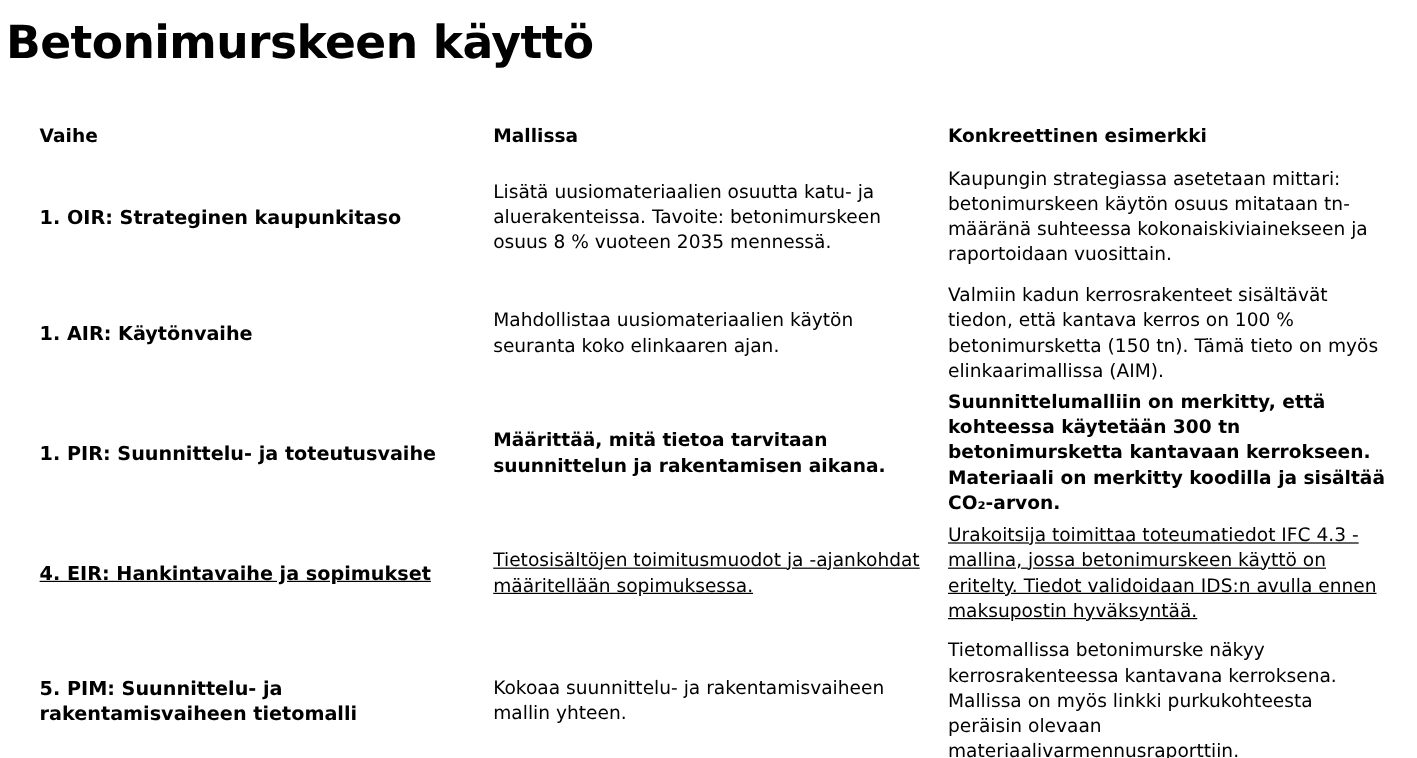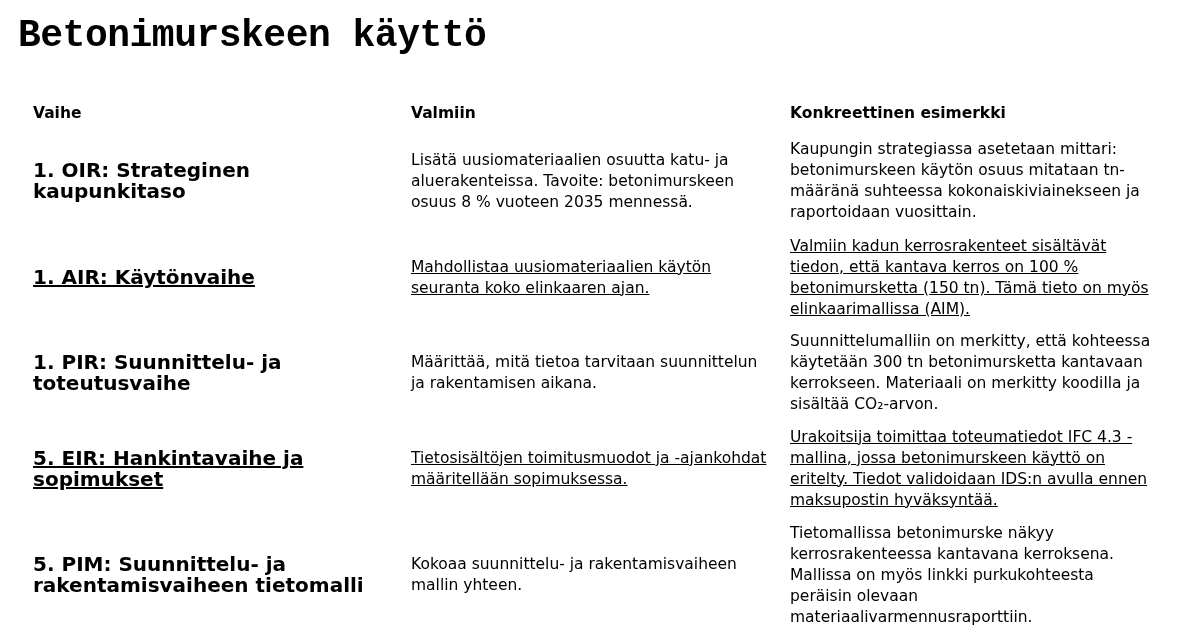--- a/index.html
+++ b/index.html
@@ -10,29 +10,28 @@
   body {
     position: relative;
     width: 1181px;
     height: 632px;
     overflow: hidden;
     font-family: "DejaVu Sans", "Liberation Sans", sans-serif;
     color: #000000;
   }
   .page-title {
     position: absolute;
-    left: 18px;
+    left: 5px;
     top: 12px;
     margin: 0;
     font-size: 38px;
     line-height: 1.25;
     font-weight: 700;
     letter-spacing: -0.5px;
     white-space: nowrap;
-    font-family: Liberation Mono, monospace;
   }
   table.matrix {
     position: absolute;
     left: 33px;
     top: 94px;
     width: 1122px;
     border-collapse: collapse;
     table-layout: fixed;
   }
   col.c1 { width: 378px; }
@@ -48,66 +47,66 @@
     margin-left: 14px;
   }
   td {
     vertical-align: middle;
     font-size: 15.5px;
     line-height: 21px;
     padding: 0 14px 0 0;
   }
   td.phase {
     font-weight: 700;
-    font-size: 20px;
+    font-size: 16px;
     padding-right: 6px;
   }
   td.example { padding-right: 0; }
   tr.r1 td { height: 98px; }
-  tr.r2 td { height: 95px; text-decoration: underline; }
-  tr.r3 td { height: 96px; }
+  tr.r2 td { height: 95px; }
+  tr.r3 td { height: 96px; font-weight: bold; }
   tr.r4 td { height: 95px; text-decoration: underline; }
   tr.r5 td { height: 118px; }
 </style>
 </head>
 <body>
 
 <h1 class="page-title">Betonimurskeen käyttö</h1>
 
 <table class="matrix">
   <colgroup>
     <col class="c1">
     <col class="c2">
     <col class="c3">
   </colgroup>
   <thead>
     <tr>
       <th>Vaihe</th>
-      <th>Valmiin</th>
+      <th>Mallissa</th>
       <th>Konkreettinen esimerkki</th>
     </tr>
   </thead>
   <tbody>
     <tr class="r1">
       <td class="phase">1. OIR: Strateginen kaupunkitaso</td>
       <td class="goal">Lisätä uusiomateriaalien osuutta katu- ja aluerakenteissa. Tavoite: betonimurskeen osuus 8 % vuoteen 2035 mennessä.</td>
       <td class="example">Kaupungin strategiassa asetetaan mittari: betonimurskeen käytön osuus mitataan tn-määränä suhteessa kokonaiskiviainekseen ja raportoidaan vuosittain.</td>
     </tr>
     <tr class="r2">
       <td class="phase">1. AIR: Käytönvaihe</td>
       <td class="goal">Mahdollistaa uusiomateriaalien käytön seuranta koko elinkaaren ajan.</td>
       <td class="example">Valmiin kadun kerrosrakenteet sisältävät tiedon, että kantava kerros on 100 % betonimursketta (150 tn). Tämä tieto on myös elinkaarimallissa (AIM).</td>
     </tr>
     <tr class="r3">
       <td class="phase">1. PIR: Suunnittelu- ja toteutusvaihe</td>
       <td class="goal">Määrittää, mitä tietoa tarvitaan suunnittelun ja rakentamisen aikana.</td>
       <td class="example">Suunnittelumalliin on merkitty, että kohteessa käytetään 300 tn betonimursketta kantavaan kerrokseen. Materiaali on merkitty koodilla ja sisältää CO₂-arvon.</td>
     </tr>
     <tr class="r4">
-      <td class="phase">5. EIR: Hankintavaihe ja sopimukset</td>
+      <td class="phase">4. EIR: Hankintavaihe ja sopimukset</td>
       <td class="goal">Tietosisältöjen toimitusmuodot ja -ajankohdat määritellään sopimuksessa.</td>
       <td class="example">Urakoitsija toimittaa toteumatiedot IFC 4.3 -mallina, jossa betonimurskeen käyttö on eritelty. Tiedot validoidaan IDS:n avulla ennen maksupostin hyväksyntää.</td>
     </tr>
     <tr class="r5">
       <td class="phase">5. PIM: Suunnittelu- ja rakentamisvaiheen tietomalli</td>
       <td class="goal">Kokoaa suunnittelu- ja rakentamisvaiheen mallin yhteen.</td>
       <td class="example">Tietomallissa betonimurske näkyy kerrosrakenteessa kantavana kerroksena. Mallissa on myös linkki purkukohteesta peräisin olevaan materiaalivarmennusraporttiin.</td>
     </tr>
   </tbody>
 </table>

